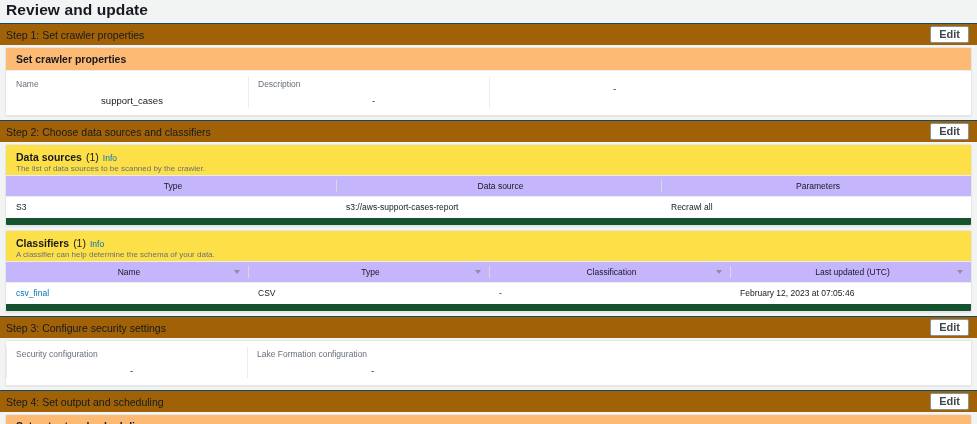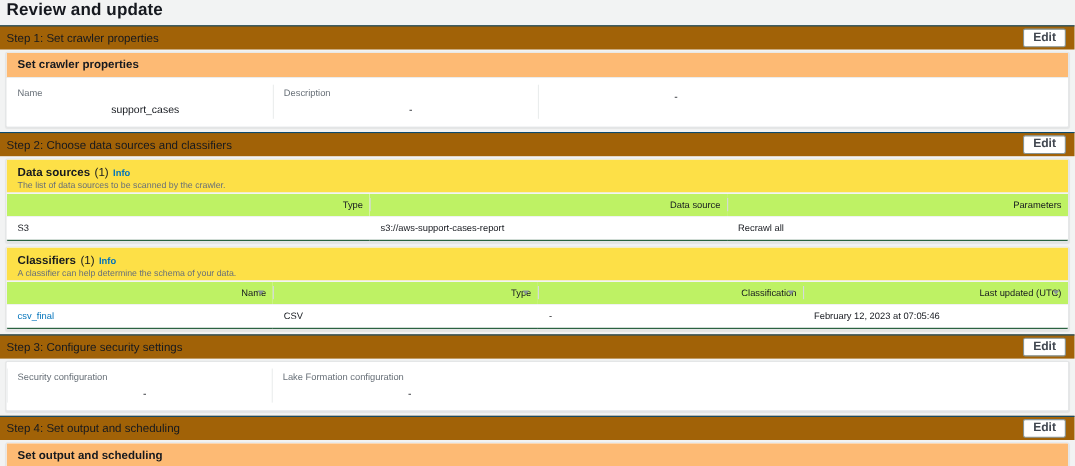--- a/index.html
+++ b/index.html
@@ -76,21 +76,21 @@
   .card-head-rich { background:#fde047; border-bottom:none; padding: 6px 10px 2px 10px; }
   .ch-title {
     font-size: 10.5px;
     font-weight: 700;
     color: #16191f;
     display: flex;
     align-items: baseline;
     gap: 4px;
   }
   .ch-count { font-weight: 400; color: #16191f; }
-  .ch-info { color: #0073bb; font-size: 8.5px; font-weight: 700; cursor: pointer; }
+  .ch-info { color: #0073bb; font-size: 8.5px; font-weight: 400; cursor: pointer; }
   .ch-desc { font-size: 8px; color: #687078; margin-top: 1px; }
 
   
   .kv-row { display: flex; padding: 7px 0 8px 0; background: #fff; }
   .kv {
     padding-left: 10px;
     position: relative;
   }
   .kv.sep::before {
     content: "";
@@ -98,43 +98,43 @@
     left: 0; top: -1px; bottom: -1px;
     width: 1px;
     background: #eaeded;
   }
   .kv-label { font-size: 8.5px; color: #687078; line-height: 12px; }
   .kv-value { font-size: 9.5px; color: #16191f; line-height: 13px; margin-top: 4px; text-align: center; }
 
   
   table.tbl { width: 100%; border-collapse: collapse; table-layout: fixed; }
   table.tbl thead th {
-    background: #bef264;
+    background: #c4b5fd;
     border-top: 1px solid #eaeded;
     border-bottom: 1px solid #eaeded;
     font-size: 8.5px;
     font-weight: 400;
     color: #16191f;
-    text-align: right;
+    text-align: center;
     padding: 5px 6px 5px 10px;
     position: relative;
     height: 19px;
   }
   table.tbl thead th.sep::before {
     content: "";
     position: absolute;
     left: 0; top: 4px; bottom: 4px;
     width: 1px;
     background: #d5dbdb;
   }
   table.tbl tbody td {
     font-size: 8.5px;
     color: #16191f;
     padding: 5px 6px 6px 10px;
-    border-bottom: 1px solid #14532d;
+    border-bottom: 7px solid #14532d;
     height: 19px;
     overflow: hidden;
     white-space: nowrap;
   }
   .sort-icon {
     position: absolute;
     right: 8px;
     top: 50%;
     transform: translateY(-50%);
     width: 0; height: 0;

